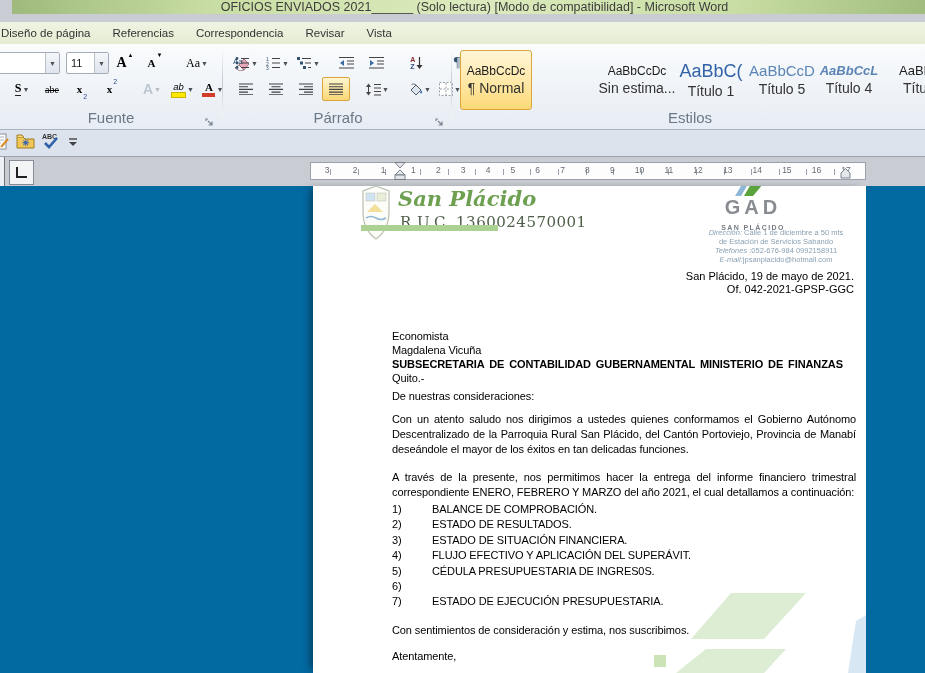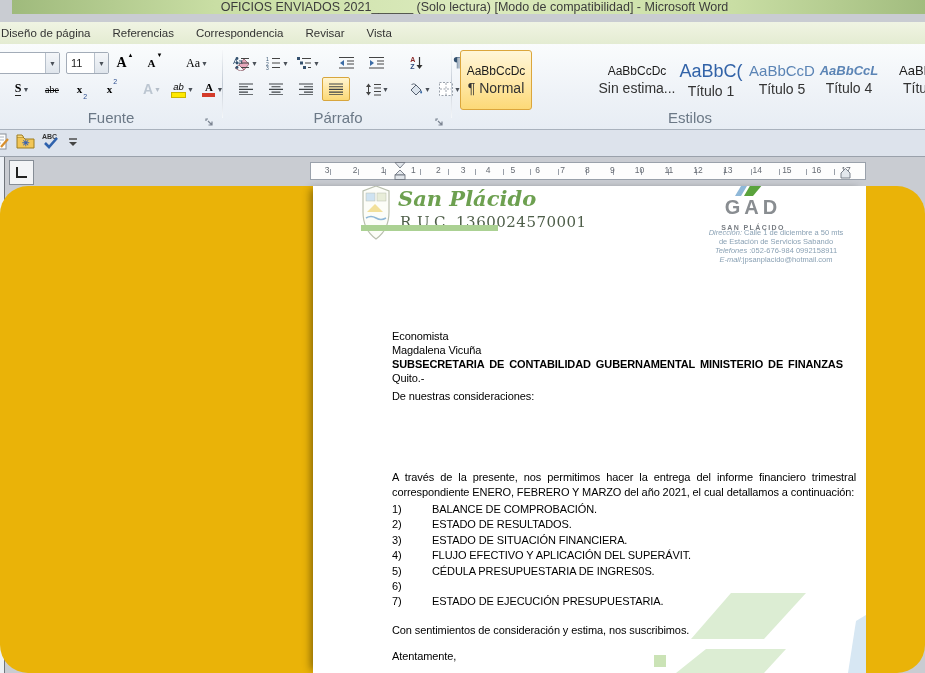--- a/index.html
+++ b/index.html
@@ -64,21 +64,21 @@
     border:1px solid #868d96;display:flex;align-items:center;justify-content:center;}
   #tabsel .L{width:9px;height:9px;border-left:2px solid #222;border-bottom:2px solid #222;}
   #ruler{left:310px;top:162px;width:556px;height:18px;background:#fdfdfd;
     border:1px solid #9aa1ab;box-sizing:border-box;}
   .rnums{position:absolute;top:2px;display:flex;justify-content:space-around;
     font-size:8.5px;color:#666b73;}
   .rticks{position:absolute;top:6px;height:6px;
     background:repeating-linear-gradient(90deg,transparent 0 13px,#9aa0a9 13px 14px,transparent 14px 27.6px);}
 
   
-  #docarea{left:0;top:186px;width:925px;height:487px;background:#eab308;border-radius:28px;}
+  #docarea{left:0;top:186px;width:925px;height:487px;background:#0369a1;}
   #page{position:absolute;left:313px;top:0;width:553px;height:487px;background:#ffffff;
     box-shadow:-5px 0 8px -3px rgba(0,0,0,.45);overflow:hidden;}
   .lb{position:absolute;left:79px;width:464px;font-size:11px;color:#000;letter-spacing:-0.1px;}
   .just{text-align:justify;line-height:15px;}
   #orgname{font-family:"DejaVu Serif","Liberation Serif",serif;font-style:italic;font-weight:bold;
     font-size:21px;color:#6da050;}
   #ruc{font-family:"DejaVu Serif","Liberation Serif",serif;font-size:15px;color:#4e5e49;letter-spacing:.5px;}
   #greenbar{left:48px;top:39px;width:137px;height:6px;background:#abd193;}
   #gadtxt{font-size:20px;font-weight:800;color:#898d91;letter-spacing:4px;line-height:1;}
   #gadsub{font-size:7px;font-weight:bold;color:#777c82;letter-spacing:1.4px;}
@@ -439,30 +439,35 @@
     <div class="abs" style="left:390px;top:30px;width:100px;text-align:center;">
       <span id="gadsub">SAN PLÁCIDO</span>
     </div>
     <div class="abs" id="addr">
       <div><i>Dirección:</i><span> Calle 1 de diciembre a 50 mts</span></div>
       <div>de Estación de Servicios Sabando</div>
       <div><i>Telefones</i><span> :052-676-984    0992158911</span></div>
       <div><i>E-mail:</i><span>jpsanplacido@hotmail.com</span></div>
     </div>
 
+    <div id="dateblock">
+      <div>San Plácido, 19 de mayo de 2021.</div>
+      <div>Of. 042-2021-GPSP-GGC</div>
+    </div>
 
     <div class="lb" style="top:143px;line-height:14px;">
       <div>Economista</div>
       <div>Magdalena Vicuña</div>
       <div id="subsec">SUBSECRETARIA DE CONTABILIDAD GUBERNAMENTAL MINISTERIO DE FINANZAS</div>
       <div>Quito.-</div>
     </div>
 
     <div class="lb" style="top:204px;">De nuestras consideraciones:</div>
 
+    <div class="lb just" style="top:226px;">Con un atento saludo nos dirigimos a ustedes quienes conformamos el Gobierno Autónomo Descentralizado de la Parroquia Rural San Plácido, del Cantón Portoviejo, Provincia de Manabí deseándole el mayor de los éxitos en tan delicadas funciones.</div>
     <div class="lb just" style="top:284px;">A través de la presente, nos permitimos hacer la entrega del informe financiero trimestral correspondiente ENERO, FEBRERO Y MARZO del año 2021, el cual detallamos a continuación:</div>
 
     <div class="lb" style="top:316px;">
       <div class="li">
           <span class="num">1)</span>
           <span>BALANCE DE COMPROBACIÓN.</span>
         </div>
       <div class="li">
           <span class="num">2)</span>
           <span>ESTADO DE RESULTADOS.</span>

